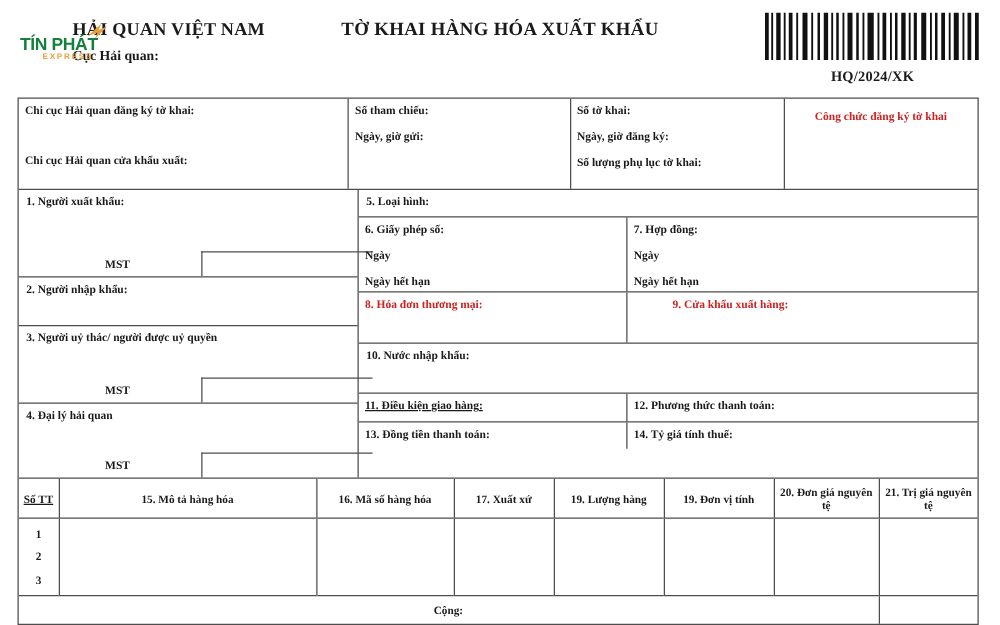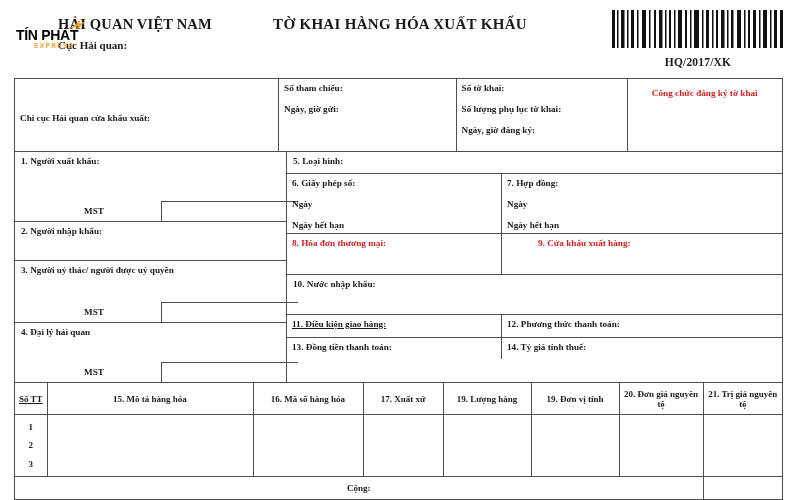--- a/index.html
+++ b/index.html
@@ -49,21 +49,21 @@
     width: 120px;
     height: 34px;
     pointer-events: none;
   }
   .wm-name {
     position: absolute;
     left: 0; top: 9px;
     font-family: "Liberation Sans", sans-serif;
     font-size: 14px;
     font-weight: bold;
-    color: #000000;
+    color: #15803d;
     letter-spacing: -0.3px;
     white-space: nowrap;
   }
   .wm-sub {
     position: absolute;
     left: 18px; top: 24px;
     font-family: "Liberation Sans", sans-serif;
     font-size: 6.5px;
     font-weight: bold;
     color: #e8a13a;
@@ -241,38 +241,39 @@
       <rect x="125" y="0" width="4" height="38" fill="#111"></rect>
       <rect x="132" y="0" width="1.5" height="38" fill="#111"></rect>
       <rect x="136" y="0" width="2" height="38" fill="#111"></rect>
       <rect x="141" y="0" width="3" height="38" fill="#111"></rect>
       <rect x="147" y="0" width="1.5" height="38" fill="#111"></rect>
       <rect x="151" y="0" width="4" height="38" fill="#111"></rect>
       <rect x="158" y="0" width="1.5" height="38" fill="#111"></rect>
       <rect x="162" y="0" width="3" height="38" fill="#111"></rect>
       <rect x="168" y="0" width="3" height="38" fill="#111"></rect>
     </svg>
-    <div class="hq-code">HQ/2017/XK</div>
+    <div class="hq-code">HQ/2024/XK</div>
   </div>
 </div>
 
 <div class="form">
 
   <div class="row">
     <div class="cell h-left hrow-h">
+      <span class="lbl">Chi cục Hải quan đăng ký tờ khai:</span>
       <span class="lbl" style="margin-top:30px;">Chi cục Hải quan cửa khẩu xuất:</span>
     </div>
     <div class="cell h-mid hrow-h bl">
       <span class="lbl">Số tham chiếu:</span>
       <span class="lbl">Ngày, giờ gửi:</span>
     </div>
     <div class="cell h-mid2 hrow-h bl">
       <span class="lbl">Số tờ khai:</span>
+      <span class="lbl">Ngày, giờ đăng ký:</span>
       <span class="lbl">Số lượng phụ lục tờ khai:</span>
-      <span class="lbl">Ngày, giờ đăng ký:</span>
     </div>
     <div class="cell h-right hrow-h bl">
       <div class="cc-label red">Công chức đăng ký tờ khai</div>
     </div>
   </div>
 
   <div class="body-row bt">
 
     <div class="col-left">
 

